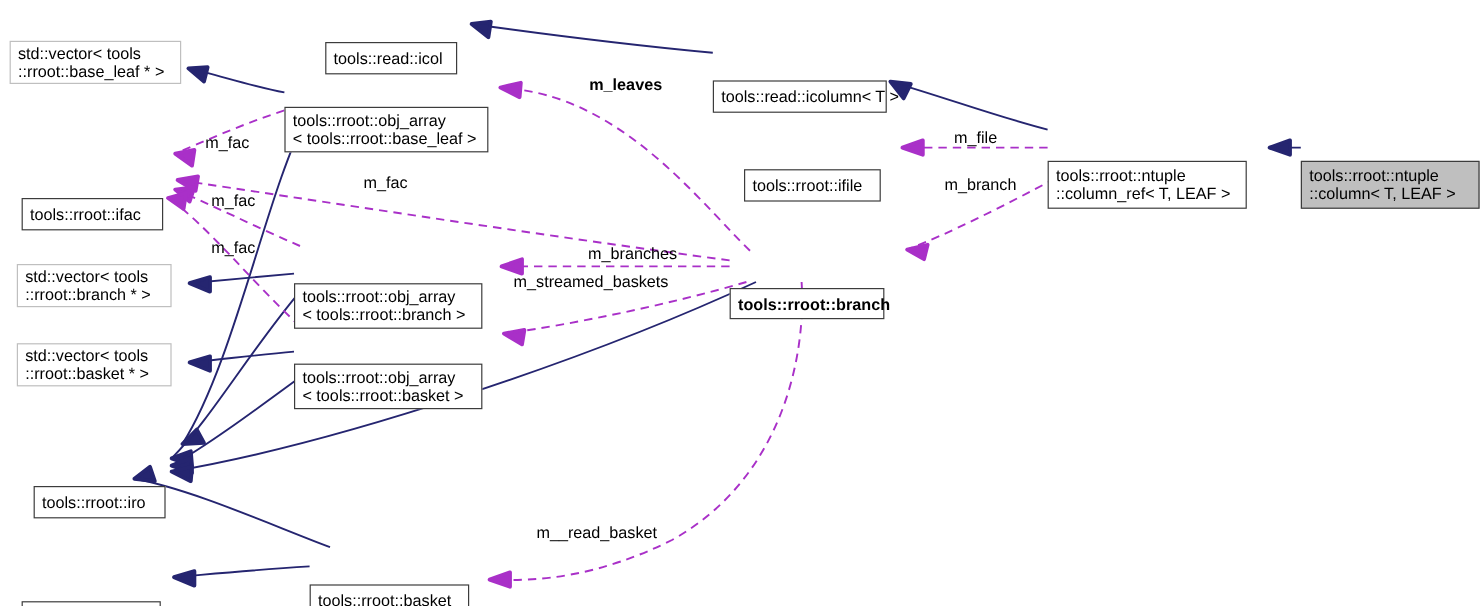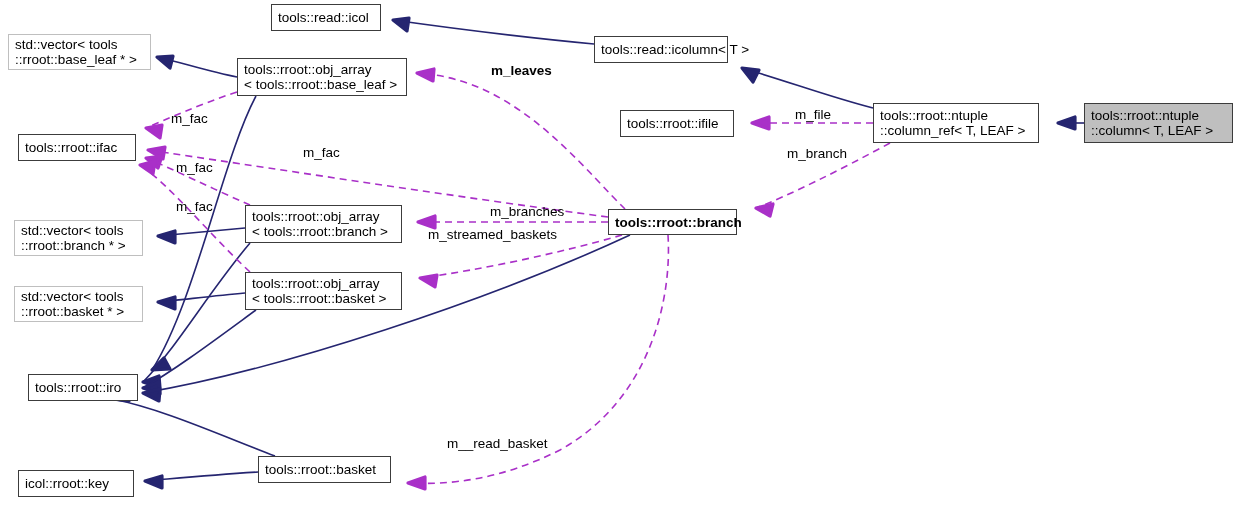--- a/index.html
+++ b/index.html
@@ -30,20 +30,21 @@
     align-items: flex-start;
     justify-content: center;
     padding: 2px 6px;
     background: #ffffff;
     border: 1px solid #3c3c3c;
     z-index: 5;
   }
   .node.solid-border {
     border: 1px solid #3c3c3c;
     box-shadow: 0 0 0 0 transparent;
+    margin-top: 31px;
   }
   .node.light-border {
     border: 1px solid #bfbfbf;
   }
   .node.highlight {
     background: #bfbfbf;
   }
   .node .line {
     font-size: 13.5px;
     line-height: 15px;
@@ -121,21 +122,21 @@
         <div class="line">std::vector&lt; tools</div>
         <div class="line">::rroot::base_leaf * &gt;</div>
       </div>
       <div class="node solid-border" style="left: 271px; top: 4px; width: 110px; height: 27px;">
         <div class="line">tools::read::icol</div>
       </div>
       <div class="node solid-border" style="left: 237px; top: 58px; width: 170px; height: 38px;">
         <div class="line">tools::rroot::obj_array</div>
         <div class="line">&lt; tools::rroot::base_leaf &gt;</div>
       </div>
-      <div class="node solid-border" style="left: 594px; top: 36px; width: 134px; height: 27px;">
+      <div class="node solid-border" style="left: 594px; top: 36px; width: 145px; height: 27px;">
         <div class="line">tools::read::icolumn&lt; T &gt;</div>
       </div>
       <div class="node solid-border" style="left: 18px; top: 134px; width: 118px; height: 27px;">
         <div class="line">tools::rroot::ifac</div>
       </div>
       <div class="node solid-border" style="left: 620px; top: 110px; width: 114px; height: 27px;">
         <div class="line">tools::rroot::ifile</div>
       </div>
       <div class="node solid-border" style="left: 873px; top: 103px; width: 166px; height: 40px;">
         <div class="line">tools::rroot::ntuple</div>

